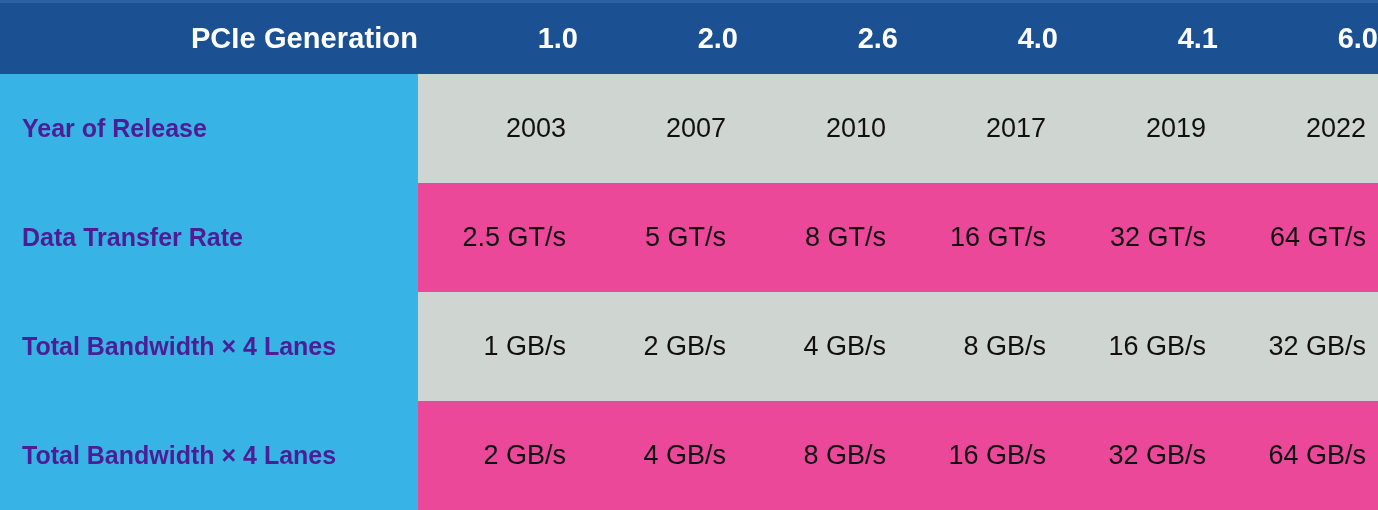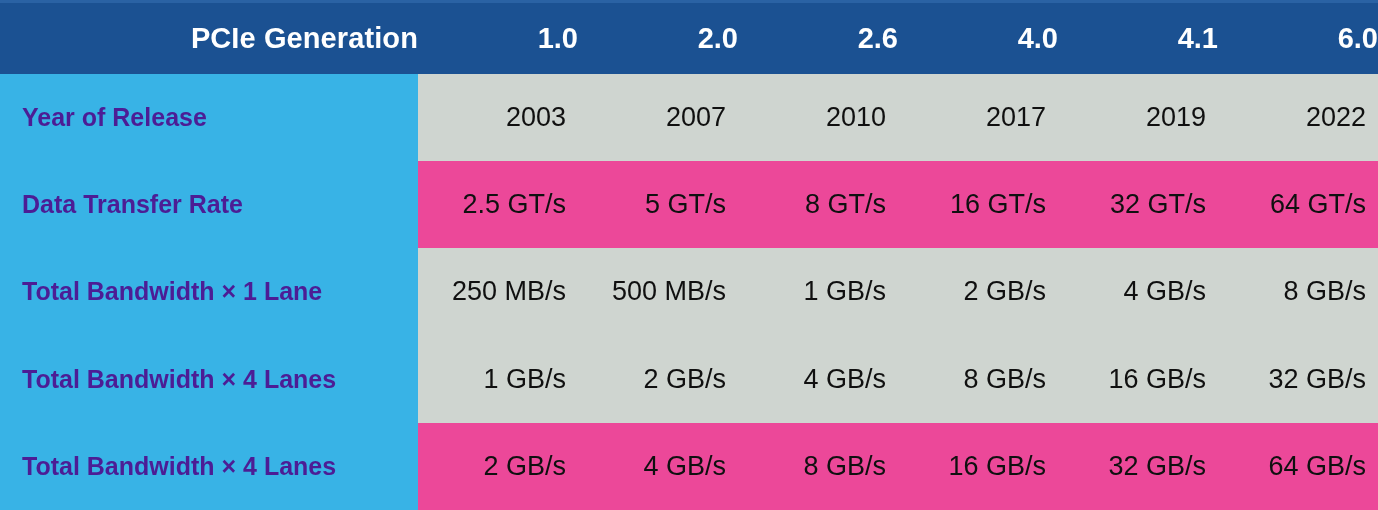--- a/index.html
+++ b/index.html
@@ -113,29 +113,20 @@
       <tr class="band-white">
         <th class="row-label" scope="row">Data Transfer Rate</th>
         <td class="val">2.5 GT/s</td>
         <td class="val">5 GT/s</td>
         <td class="val">8 GT/s</td>
         <td class="val">16 GT/s</td>
         <td class="val">32 GT/s</td>
         <td class="val">64 GT/s</td>
       </tr>
       <tr class="band-grey">
-        <th class="row-label" scope="row">Total Bandwidth × 1 Lane</th>
-        <td class="val">250 MB/s</td>
-        <td class="val">500 MB/s</td>
-        <td class="val">1 GB/s</td>
-        <td class="val">2 GB/s</td>
-        <td class="val">4 GB/s</td>
-        <td class="val">8 GB/s</td>
-      </tr>
-      <tr class="band-grey">
         <th class="row-label" scope="row">Total Bandwidth × 4 Lanes</th>
         <td class="val">1 GB/s</td>
         <td class="val">2 GB/s</td>
         <td class="val">4 GB/s</td>
         <td class="val">8 GB/s</td>
         <td class="val">16 GB/s</td>
         <td class="val">32 GB/s</td>
       </tr>
       <tr class="band-white">
         <th class="row-label" scope="row">Total Bandwidth × 4 Lanes</th>

